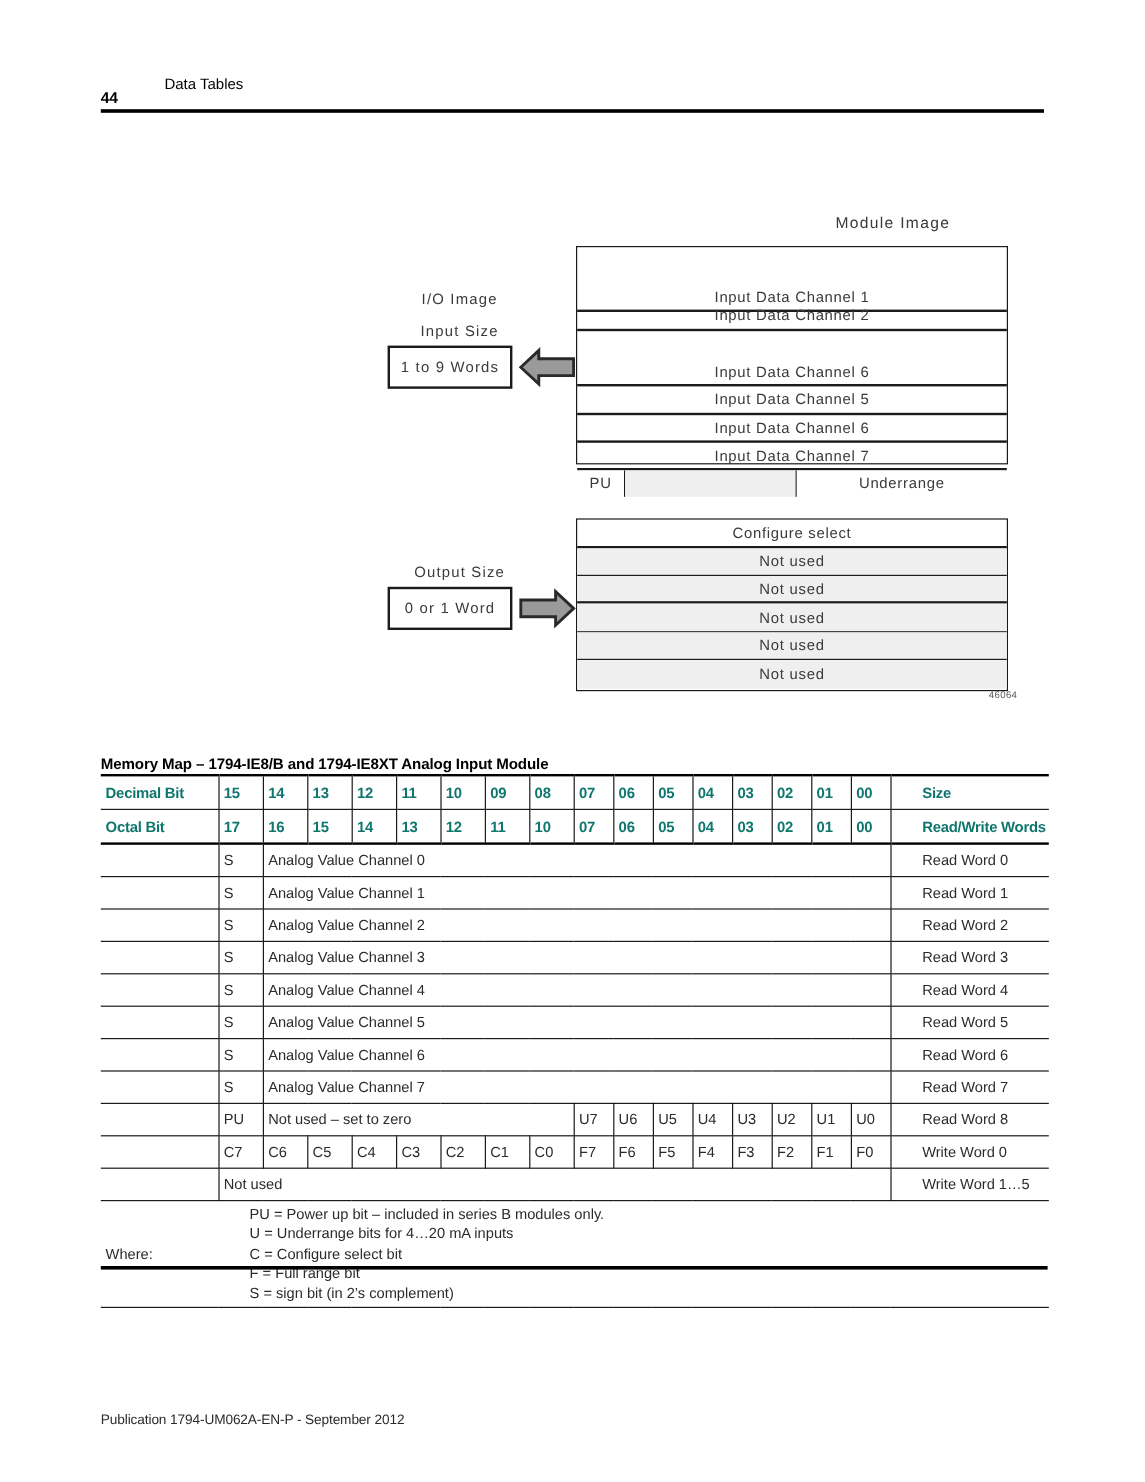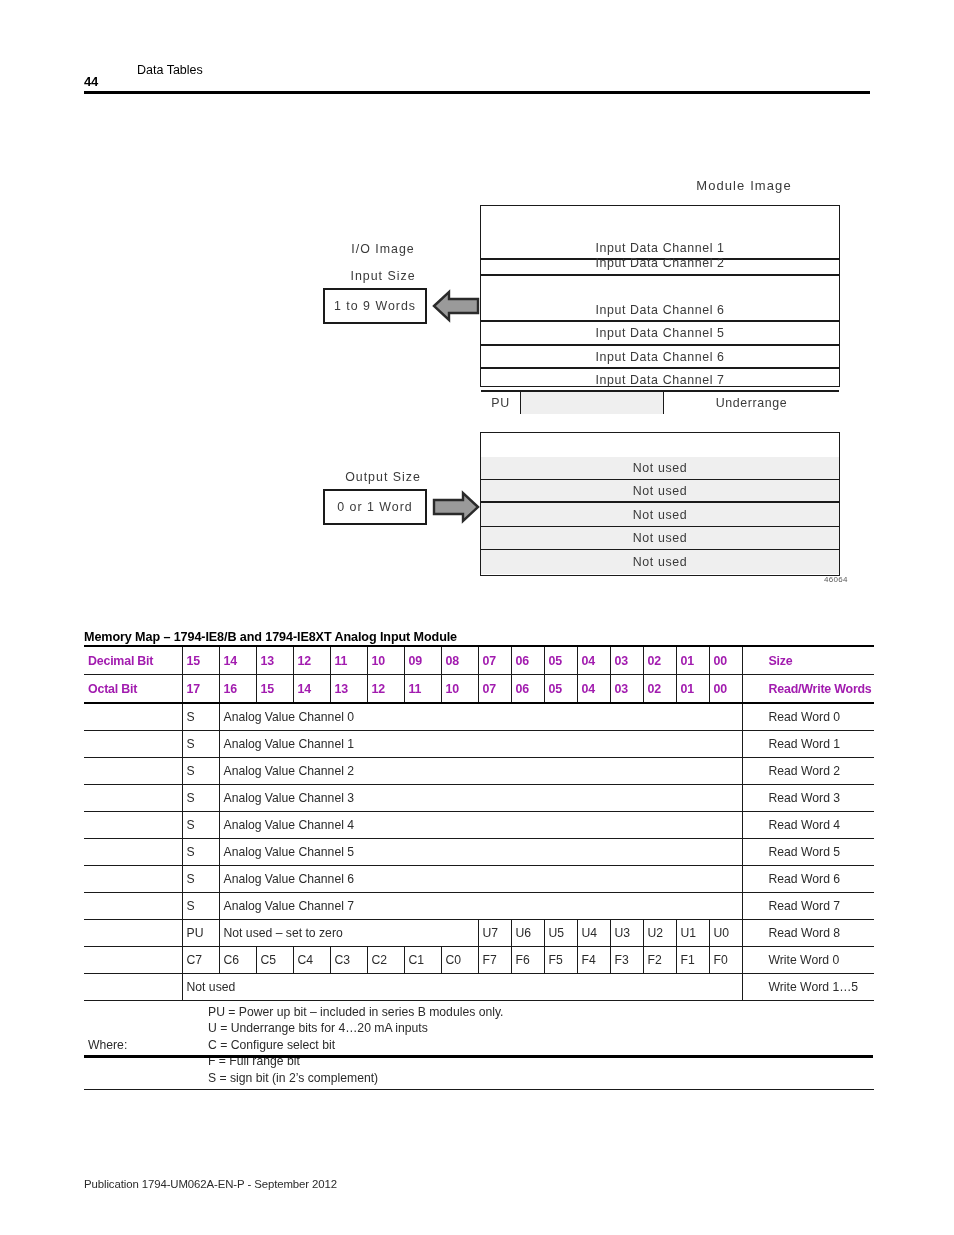--- a/index.html
+++ b/index.html
@@ -75,21 +75,21 @@
   table.mm{position:absolute;left:84px;top:645px;border-collapse:collapse;
     width:789px;table-layout:fixed;font-size:12.2px;}
   table.mm td{
     border-left:1px solid #1a1a1a;border-right:1px solid #1a1a1a;
     border-top:1px solid #1a1a1a;border-bottom:1px solid #1a1a1a;
     padding:0 4px;height:26px;vertical-align:middle;color:#2b2b2b;
     overflow:hidden;white-space:nowrap;
   }
   table.mm td.noL{border-left:none;}
   table.mm td.noR{border-right:none;padding-left:26px;}
-  table.mm tr.hdr td{font-weight:bold;color:#a21caf;height:27px;font-size:12.4px;letter-spacing:-0.2px;}
+  table.mm tr.hdr td{font-weight:bold;color:#0f766e;height:27px;font-size:12.4px;letter-spacing:-0.2px;}
   table.mm tr.hdr-top td{border-top:2.4px solid #000;}
   table.mm tr.hdr-last td{border-bottom:2.4px solid #000;}
   td.l{text-align:left;}
   .where-cell{vertical-align:top;padding-top:5px;font-size:12.2px;}
   .where-lines{line-height:16.6px;}
   .tbl-bot{position:absolute;left:84px;width:789px;height:2.6px;background:#000;}
 
   
   .footer{position:absolute;left:84px;top:1178px;font-size:11.4px;color:#2b2b2b;letter-spacing:-0.1px;}
 </style>
@@ -136,20 +136,21 @@
     <div class="side-lbl" style="left:239px;top:300px;width:120px;">Output Size</div>
     <div class="side-box" style="left:239px;top:319px;width:104px;height:36px;">0 or 1 Word</div>
 
     <div class="arrow" style="left:348px;top:319px;width:48px;height:36px;">
       <svg width="48" height="36" viewBox="0 0 48 36">
         <polygon points="46,18 31,4 31,11 2,11 2,25 31,25 31,32" fill="#9a9a9a" stroke="#2a2a2a" stroke-width="2.4" stroke-linejoin="miter"></polygon>
       </svg>
     </div>
 
     <div class="blk out-blk">
+      <div class="row thick" style="top:0px;  height:24px;">Configure select</div>
       <div class="row shade" style="top:24px; height:23px;">Not used</div>
       <div class="row shade thick" style="top:47px; height:23px;">Not used</div>
       <div class="row shade" style="top:70px; height:24px;">Not used</div>
       <div class="row shade" style="top:94px; height:23px;">Not used</div>
       <div class="row shade last" style="top:117px;height:24px;">Not used</div>
     </div>
 
     <div class="fig-id">46064</div>
   </div>
 

